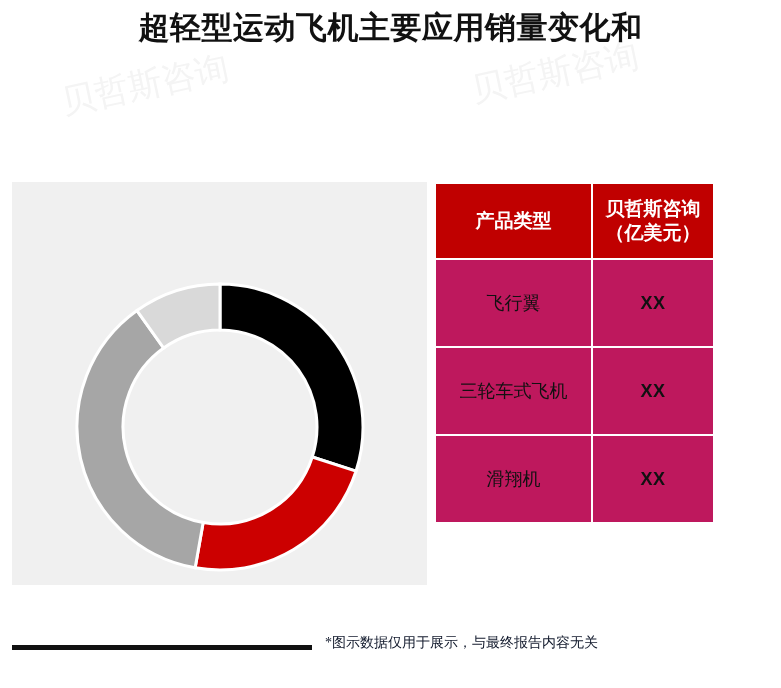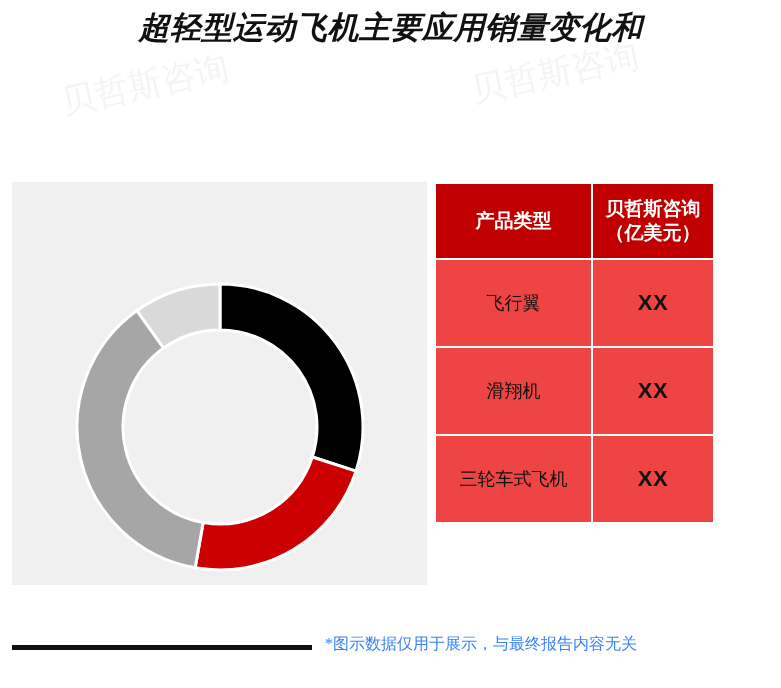--- a/index.html
+++ b/index.html
@@ -44,21 +44,21 @@
     z-index: 2;
   }
   .title-line {
     font-family: "Liberation Serif", "DejaVu Serif", serif;
     font-size: 31px;
     font-weight: 700;
     color: #111111;
     letter-spacing: 0.5px;
     line-height: 1.0;
   }
-  .title-line-1 { margin-bottom: 28px; font-style: italic; }
+  .title-line-1 { margin-bottom: 28px; }
 
   
   .chart-panel {
     position: absolute;
     left: 12px;
     top: 182px;
     width: 415px;
     height: 403px;
     background: #f0f0f0;
     z-index: 2;
@@ -92,55 +92,55 @@
     font-family: "Liberation Serif", "DejaVu Serif", serif;
     font-size: 19px;
     font-weight: 700;
     height: 74px;
     text-align: center;
     vertical-align: middle;
     line-height: 1.25;
     padding: 0 4px;
   }
   table.market-table td {
-    background: #ef4444;
+    background: #be185d;
     color: #111111;
     font-family: "Liberation Serif", "DejaVu Serif", serif;
     font-size: 18px;
     height: 86px;
     text-align: center;
     vertical-align: middle;
     padding: 0 4px;
   }
   table.market-table td.value-cell {
     font-weight: 700;
     font-family: "Liberation Sans", sans-serif;
-    font-size: 22px;
+    font-size: 18px;
     letter-spacing: 0.5px;
   }
   col.col-type  { width: 155px; }
   col.col-value { width: 120px; }
 
   
   .footer-rule {
     position: absolute;
     left: 12px;
     top: 645px;
     width: 300px;
     height: 5px;
     background: #111111;
     z-index: 2;
   }
   .footer-note {
     position: absolute;
     left: 325px;
     top: 634px;
     font-family: "Liberation Serif", "DejaVu Serif", serif;
-    font-size: 16px;
-    color: #3b82f6;
+    font-size: 14px;
+    color: #0f172a;
     white-space: nowrap;
     z-index: 2;
     text-align: right;
   }
 </style>
 </head>
 <body>
 
 <div class="watermark-layer">
   <div class="wm wm-1">贝哲斯咨询</div>
@@ -178,25 +178,25 @@
           <div>（亿美元）</div>
         </th>
       </tr>
     </thead>
     <tbody id="table-body">
         <tr>
           <td class="type-cell">飞行翼</td>
           <td class="value-cell">XX</td>
         </tr>
         <tr>
-          <td class="type-cell">滑翔机</td>
+          <td class="type-cell">三轮车式飞机</td>
           <td class="value-cell">XX</td>
         </tr>
         <tr>
-          <td class="type-cell">三轮车式飞机</td>
+          <td class="type-cell">滑翔机</td>
           <td class="value-cell">XX</td>
         </tr>
       </tbody>
   </table>
 </div>
 
 <div class="footer-rule"></div>
 <div class="footer-note">*图示数据仅用于展示，与最终报告内容无关</div>
 
 </body></html>

